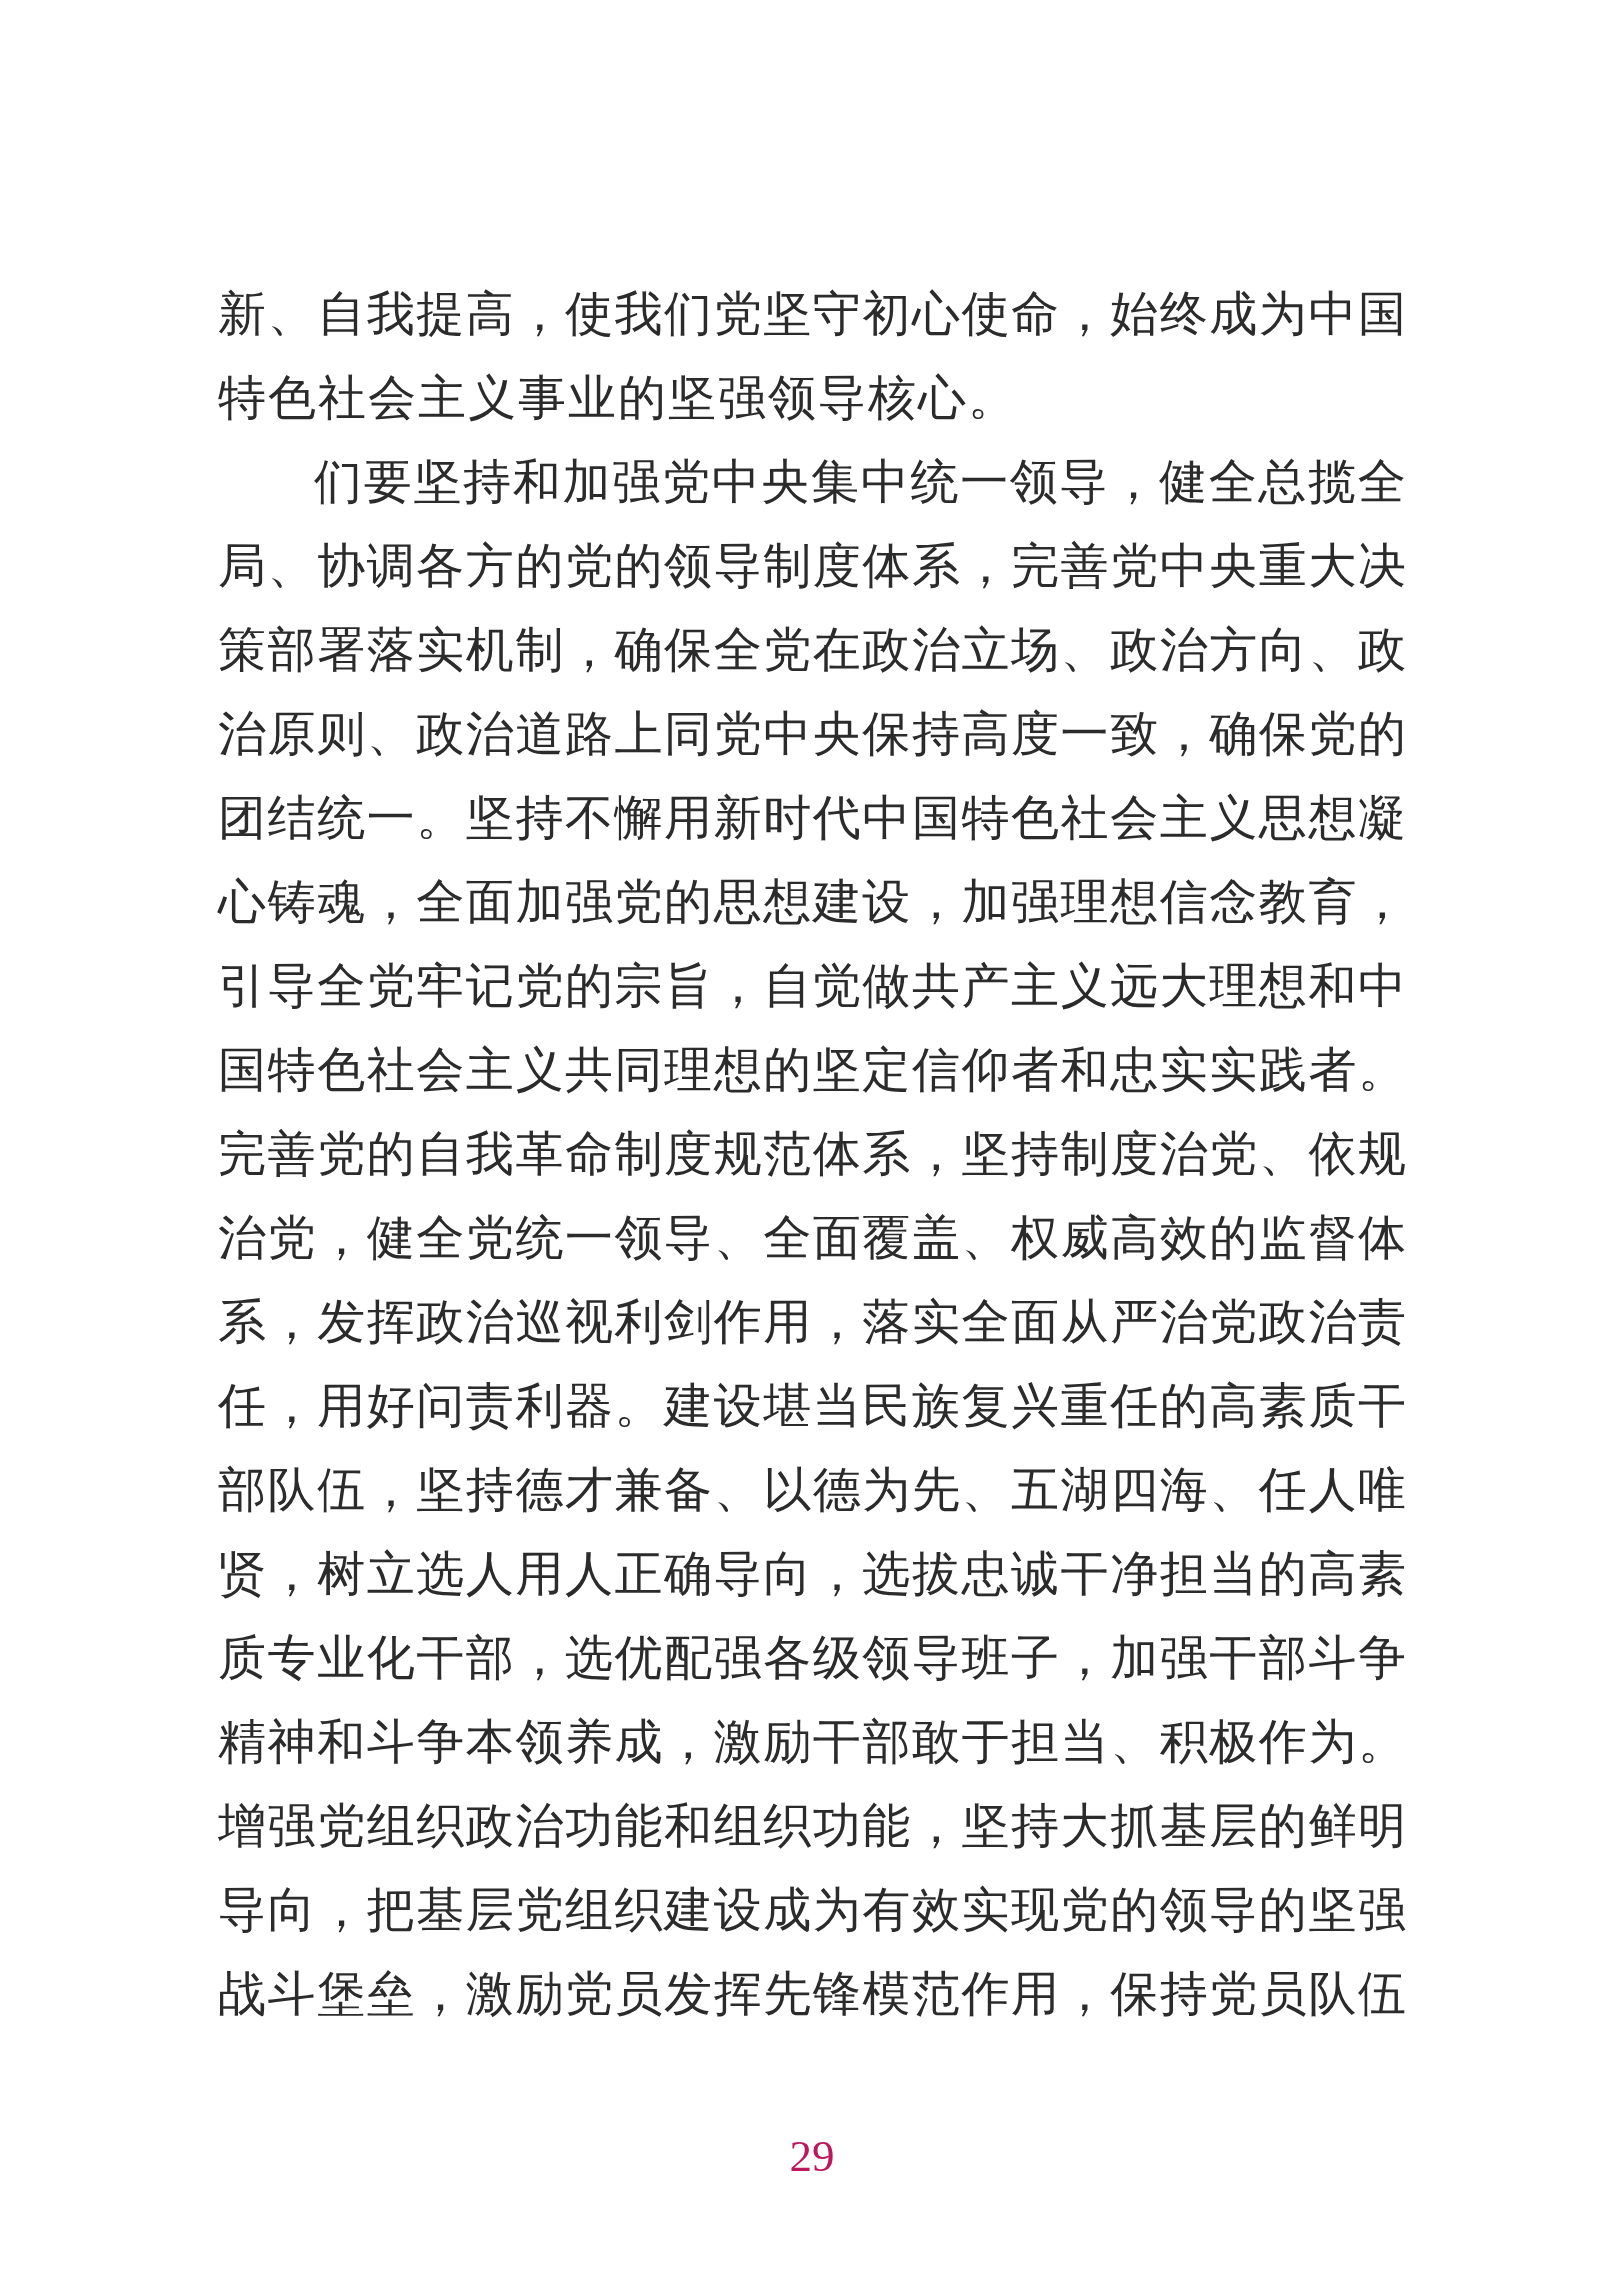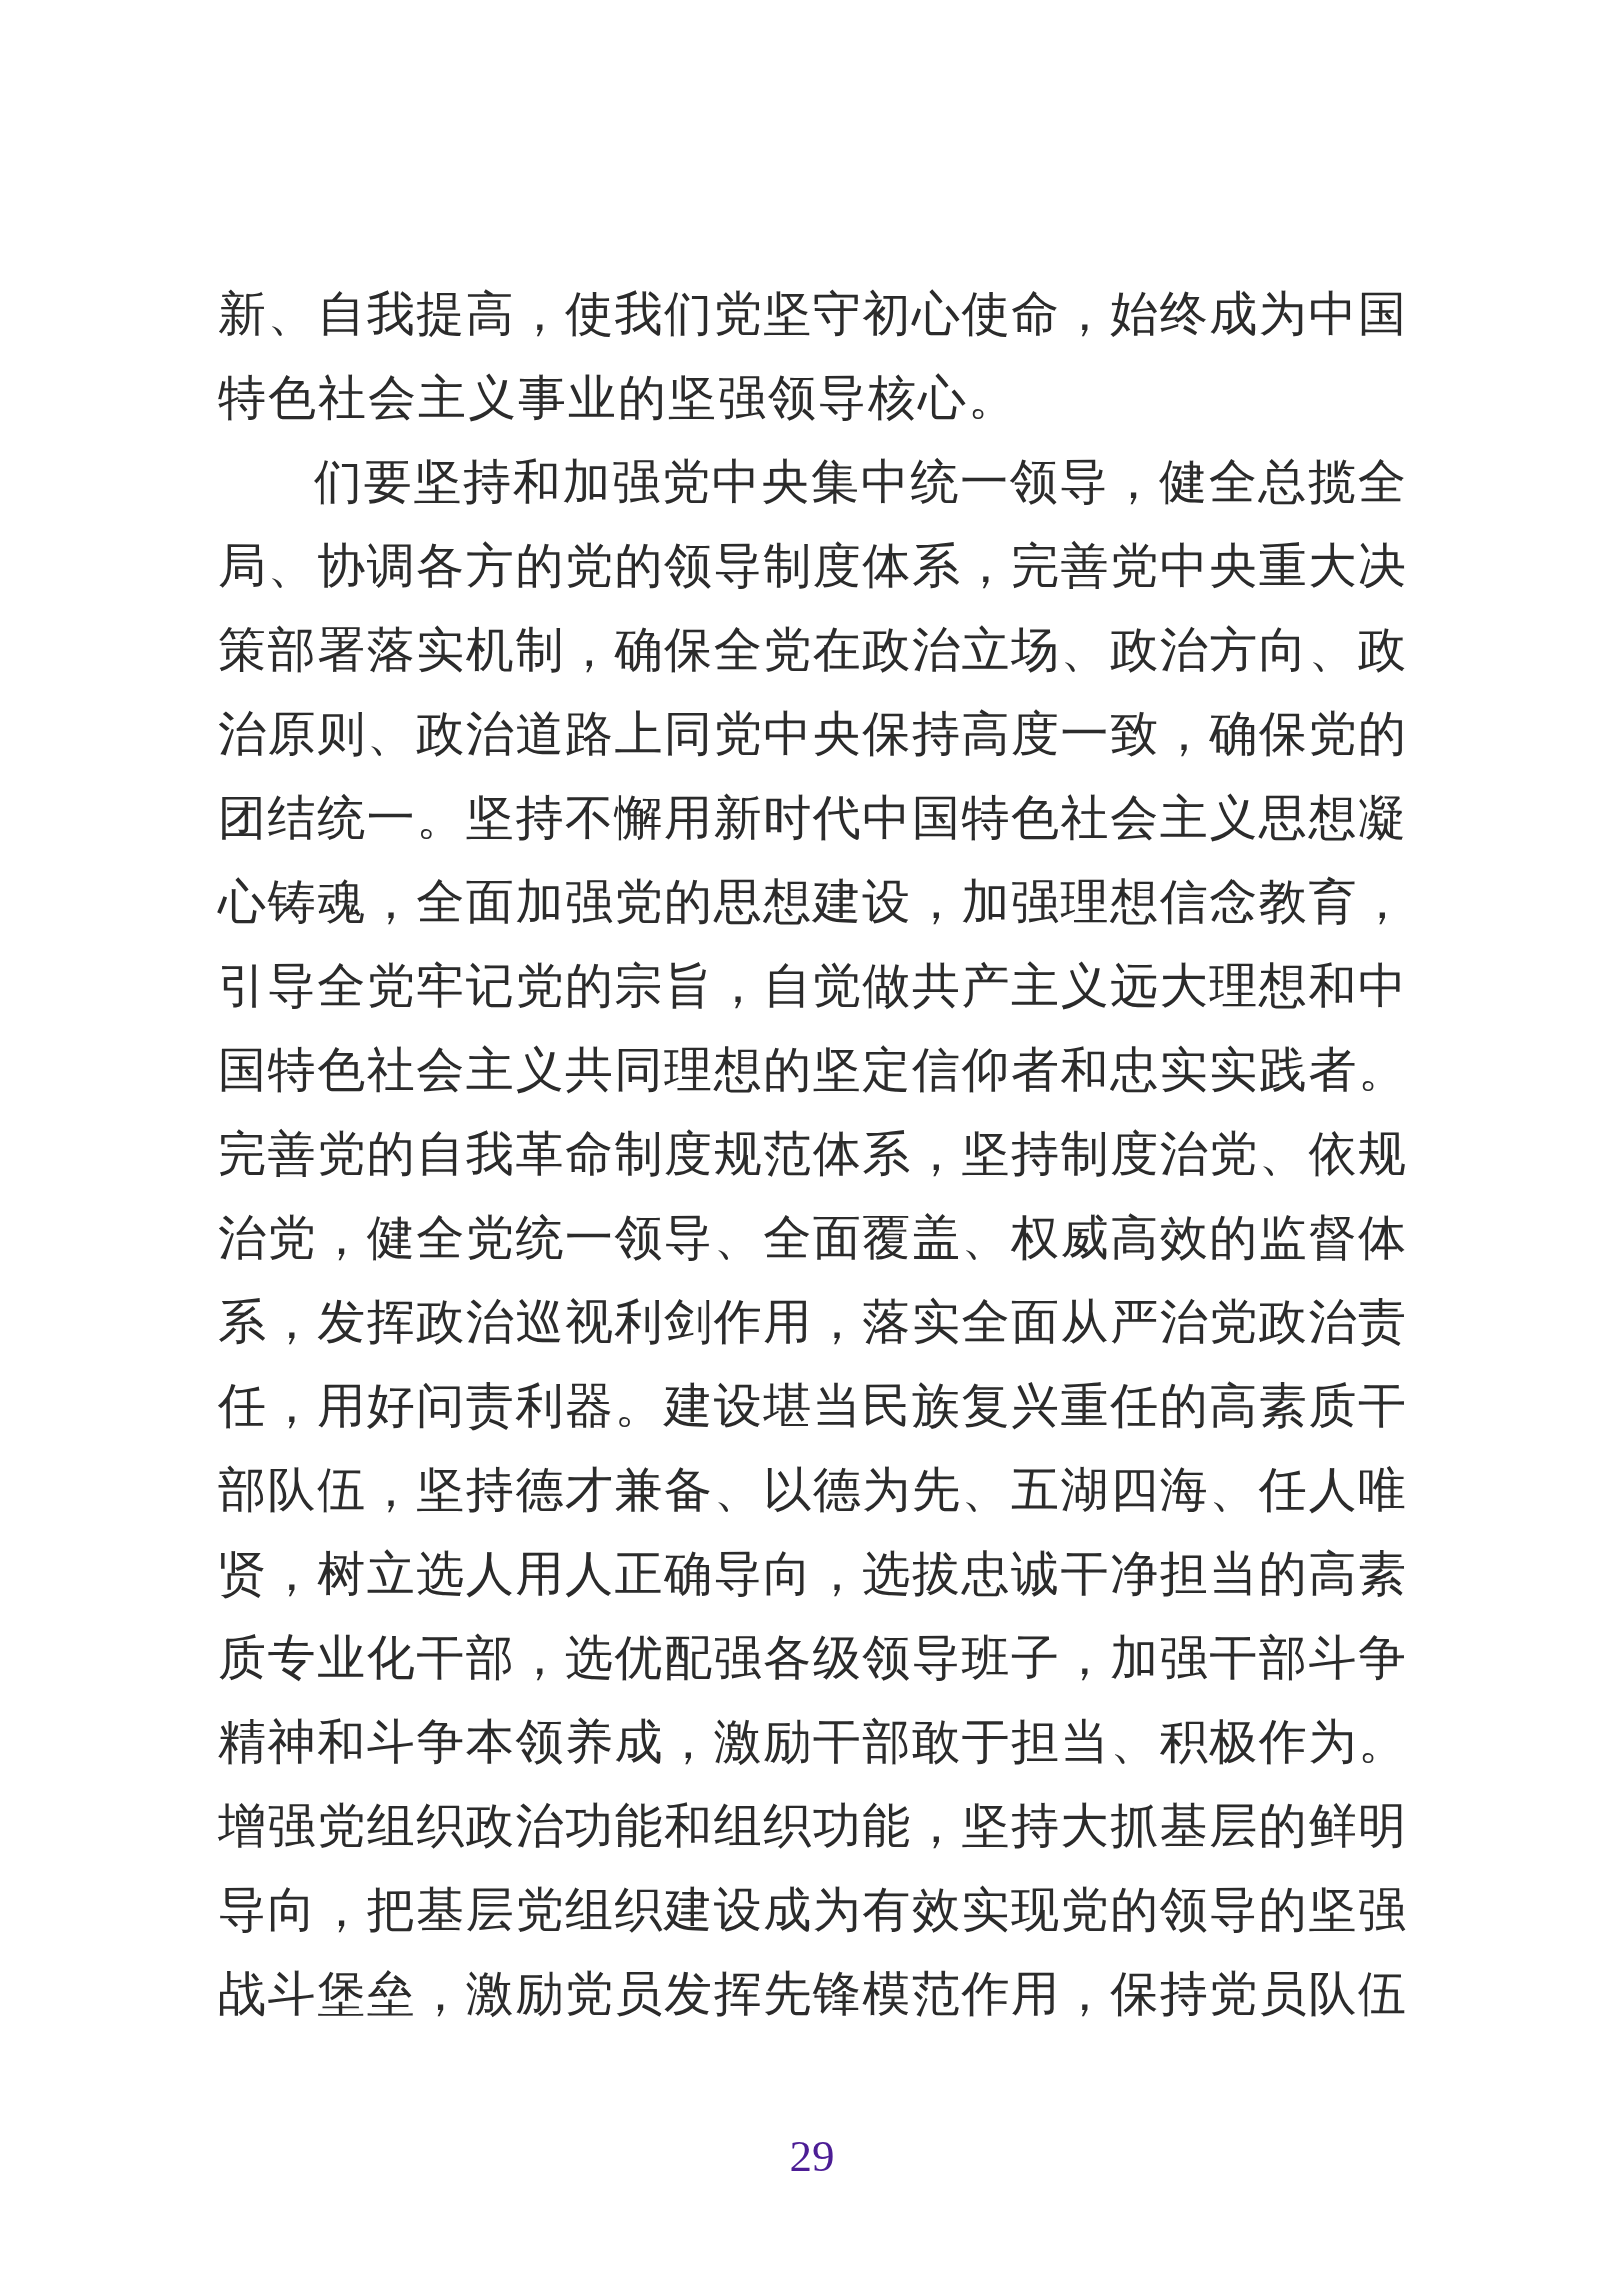--- a/index.html
+++ b/index.html
@@ -35,21 +35,21 @@
   }
   .line.no-justify {
     justify-content: flex-start;
     letter-spacing: 2px;
   }
   .page-number {
     width: 1188px;
     margin-top: 94px;
     text-align: center;
     font-size: 45px;
-    color: #4c1d95;
+    color: #be185d;
     font-family: "Liberation Serif", "DejaVu Serif", serif;
   }
 </style>
 </head>
 <body>
 
 <div class="page">
   <div class="text-body">
       <div class="line">
         <span>新</span>

